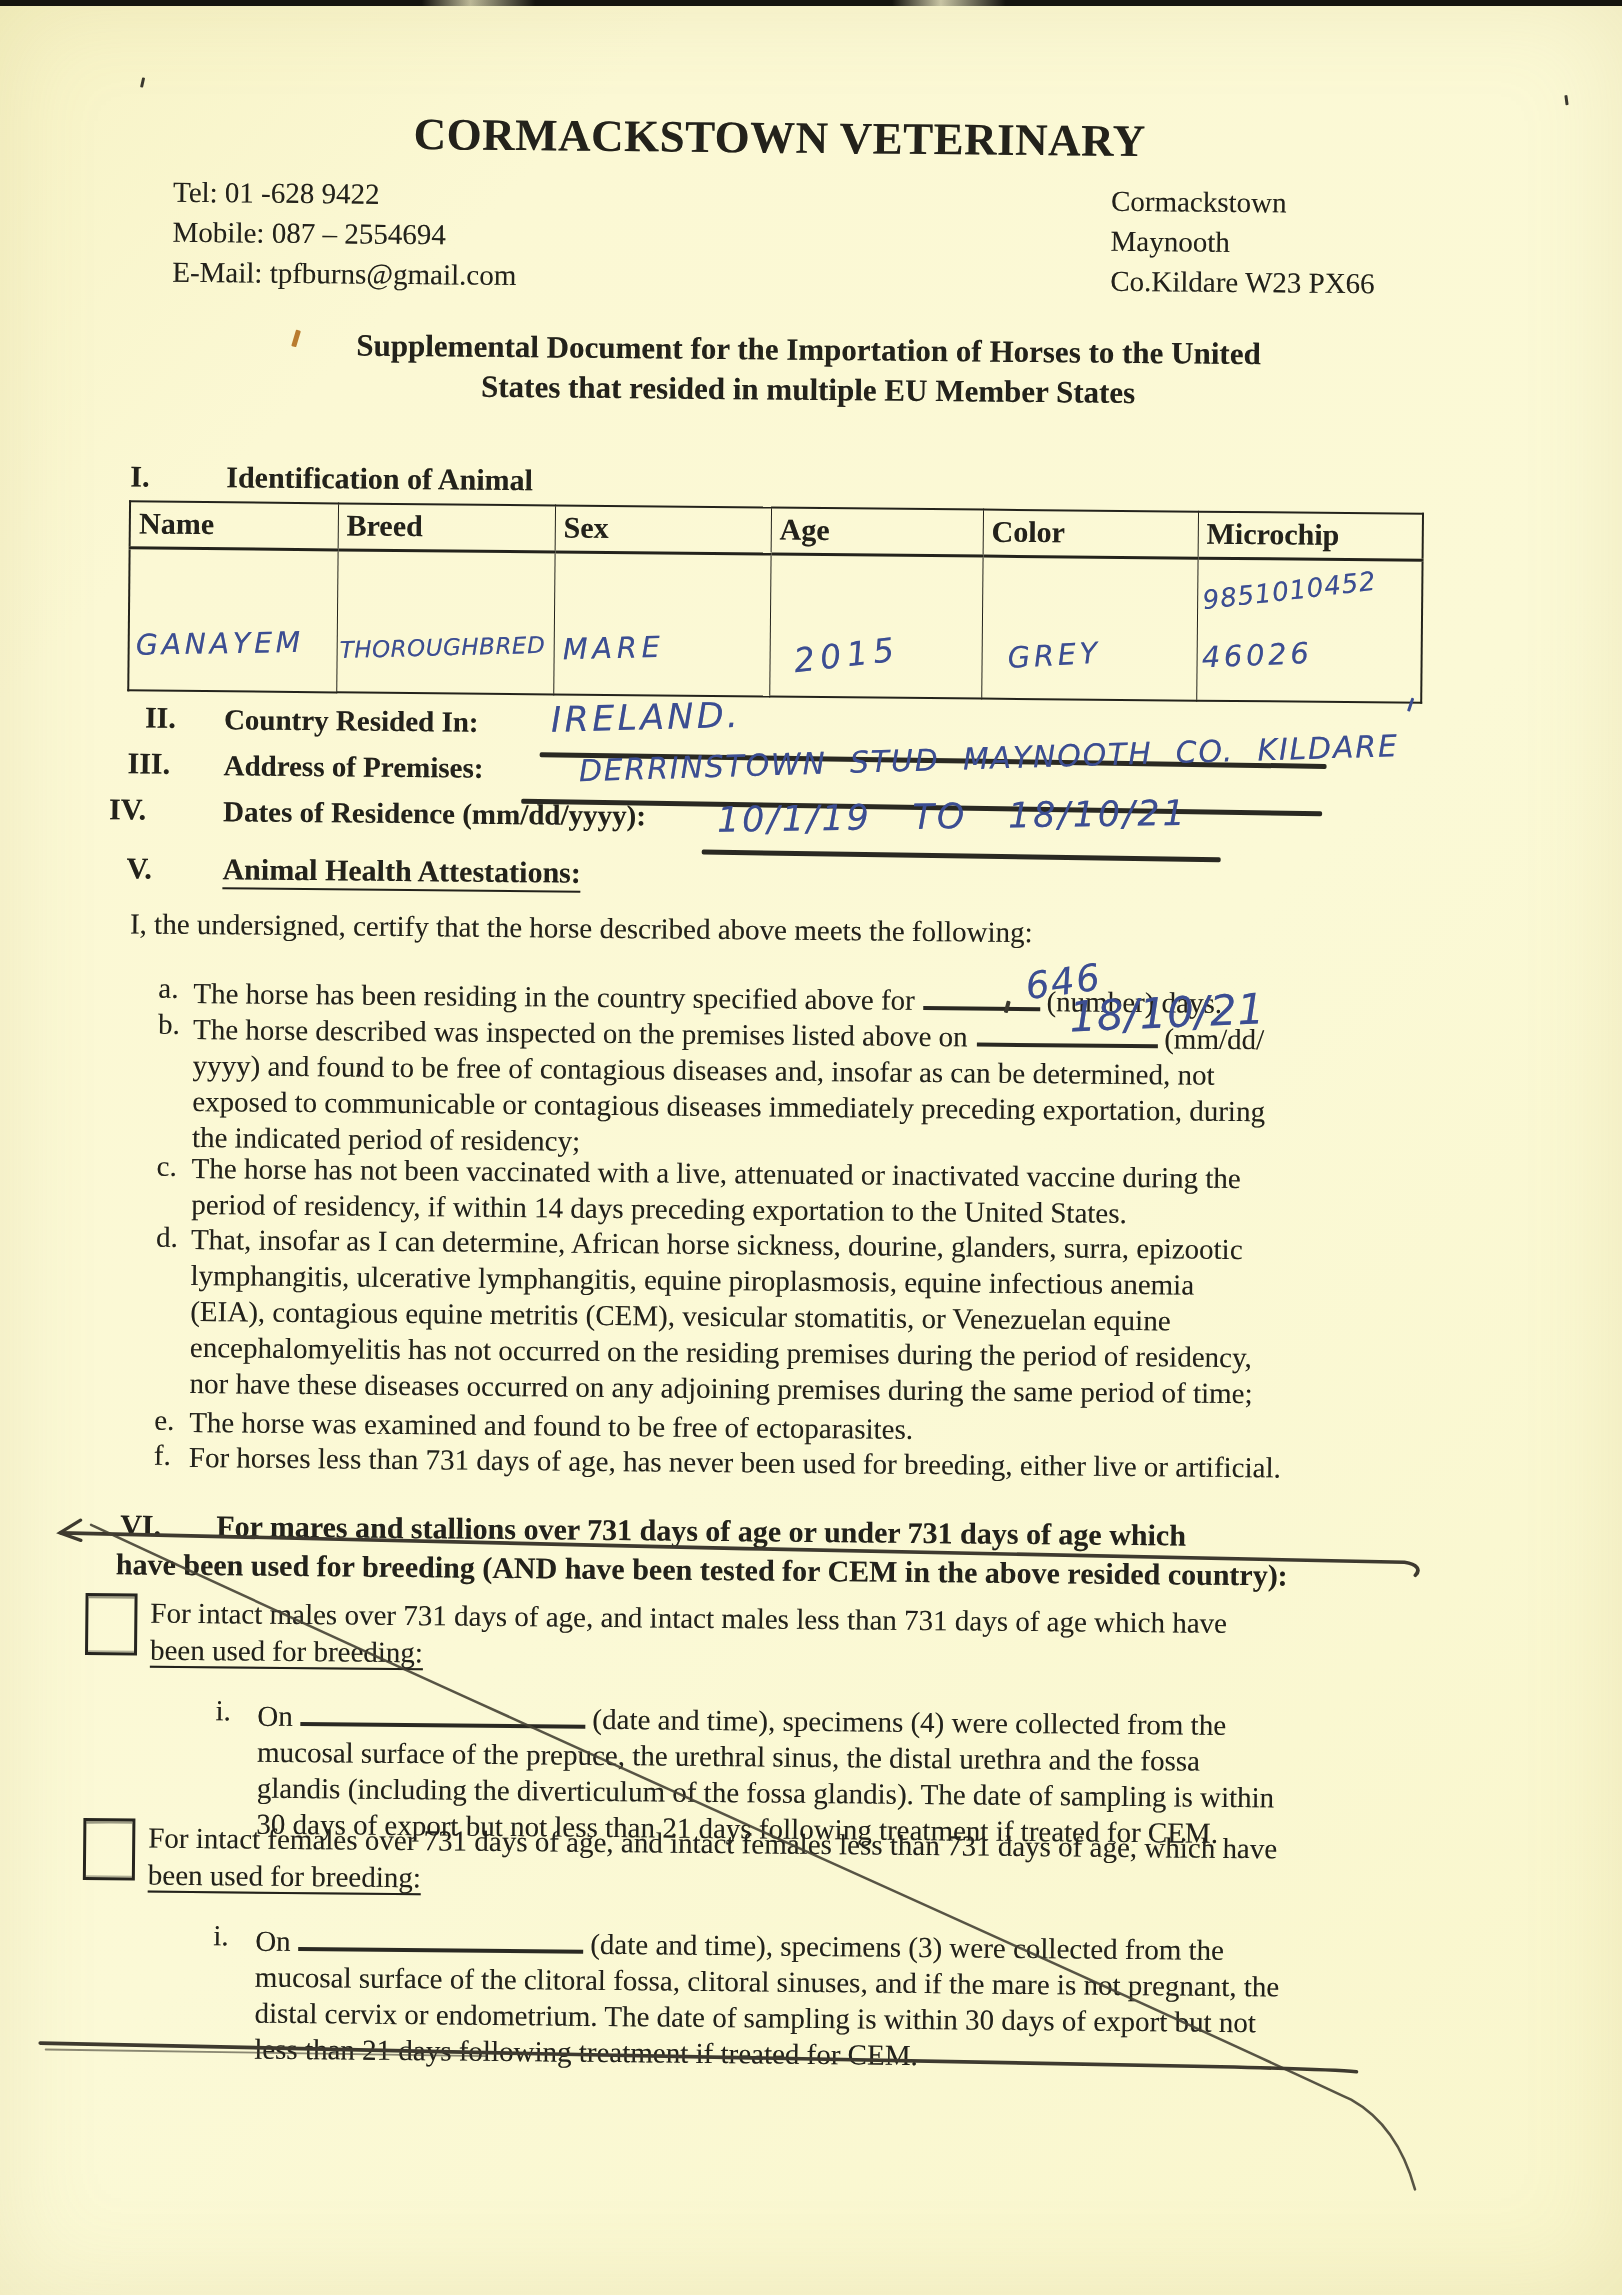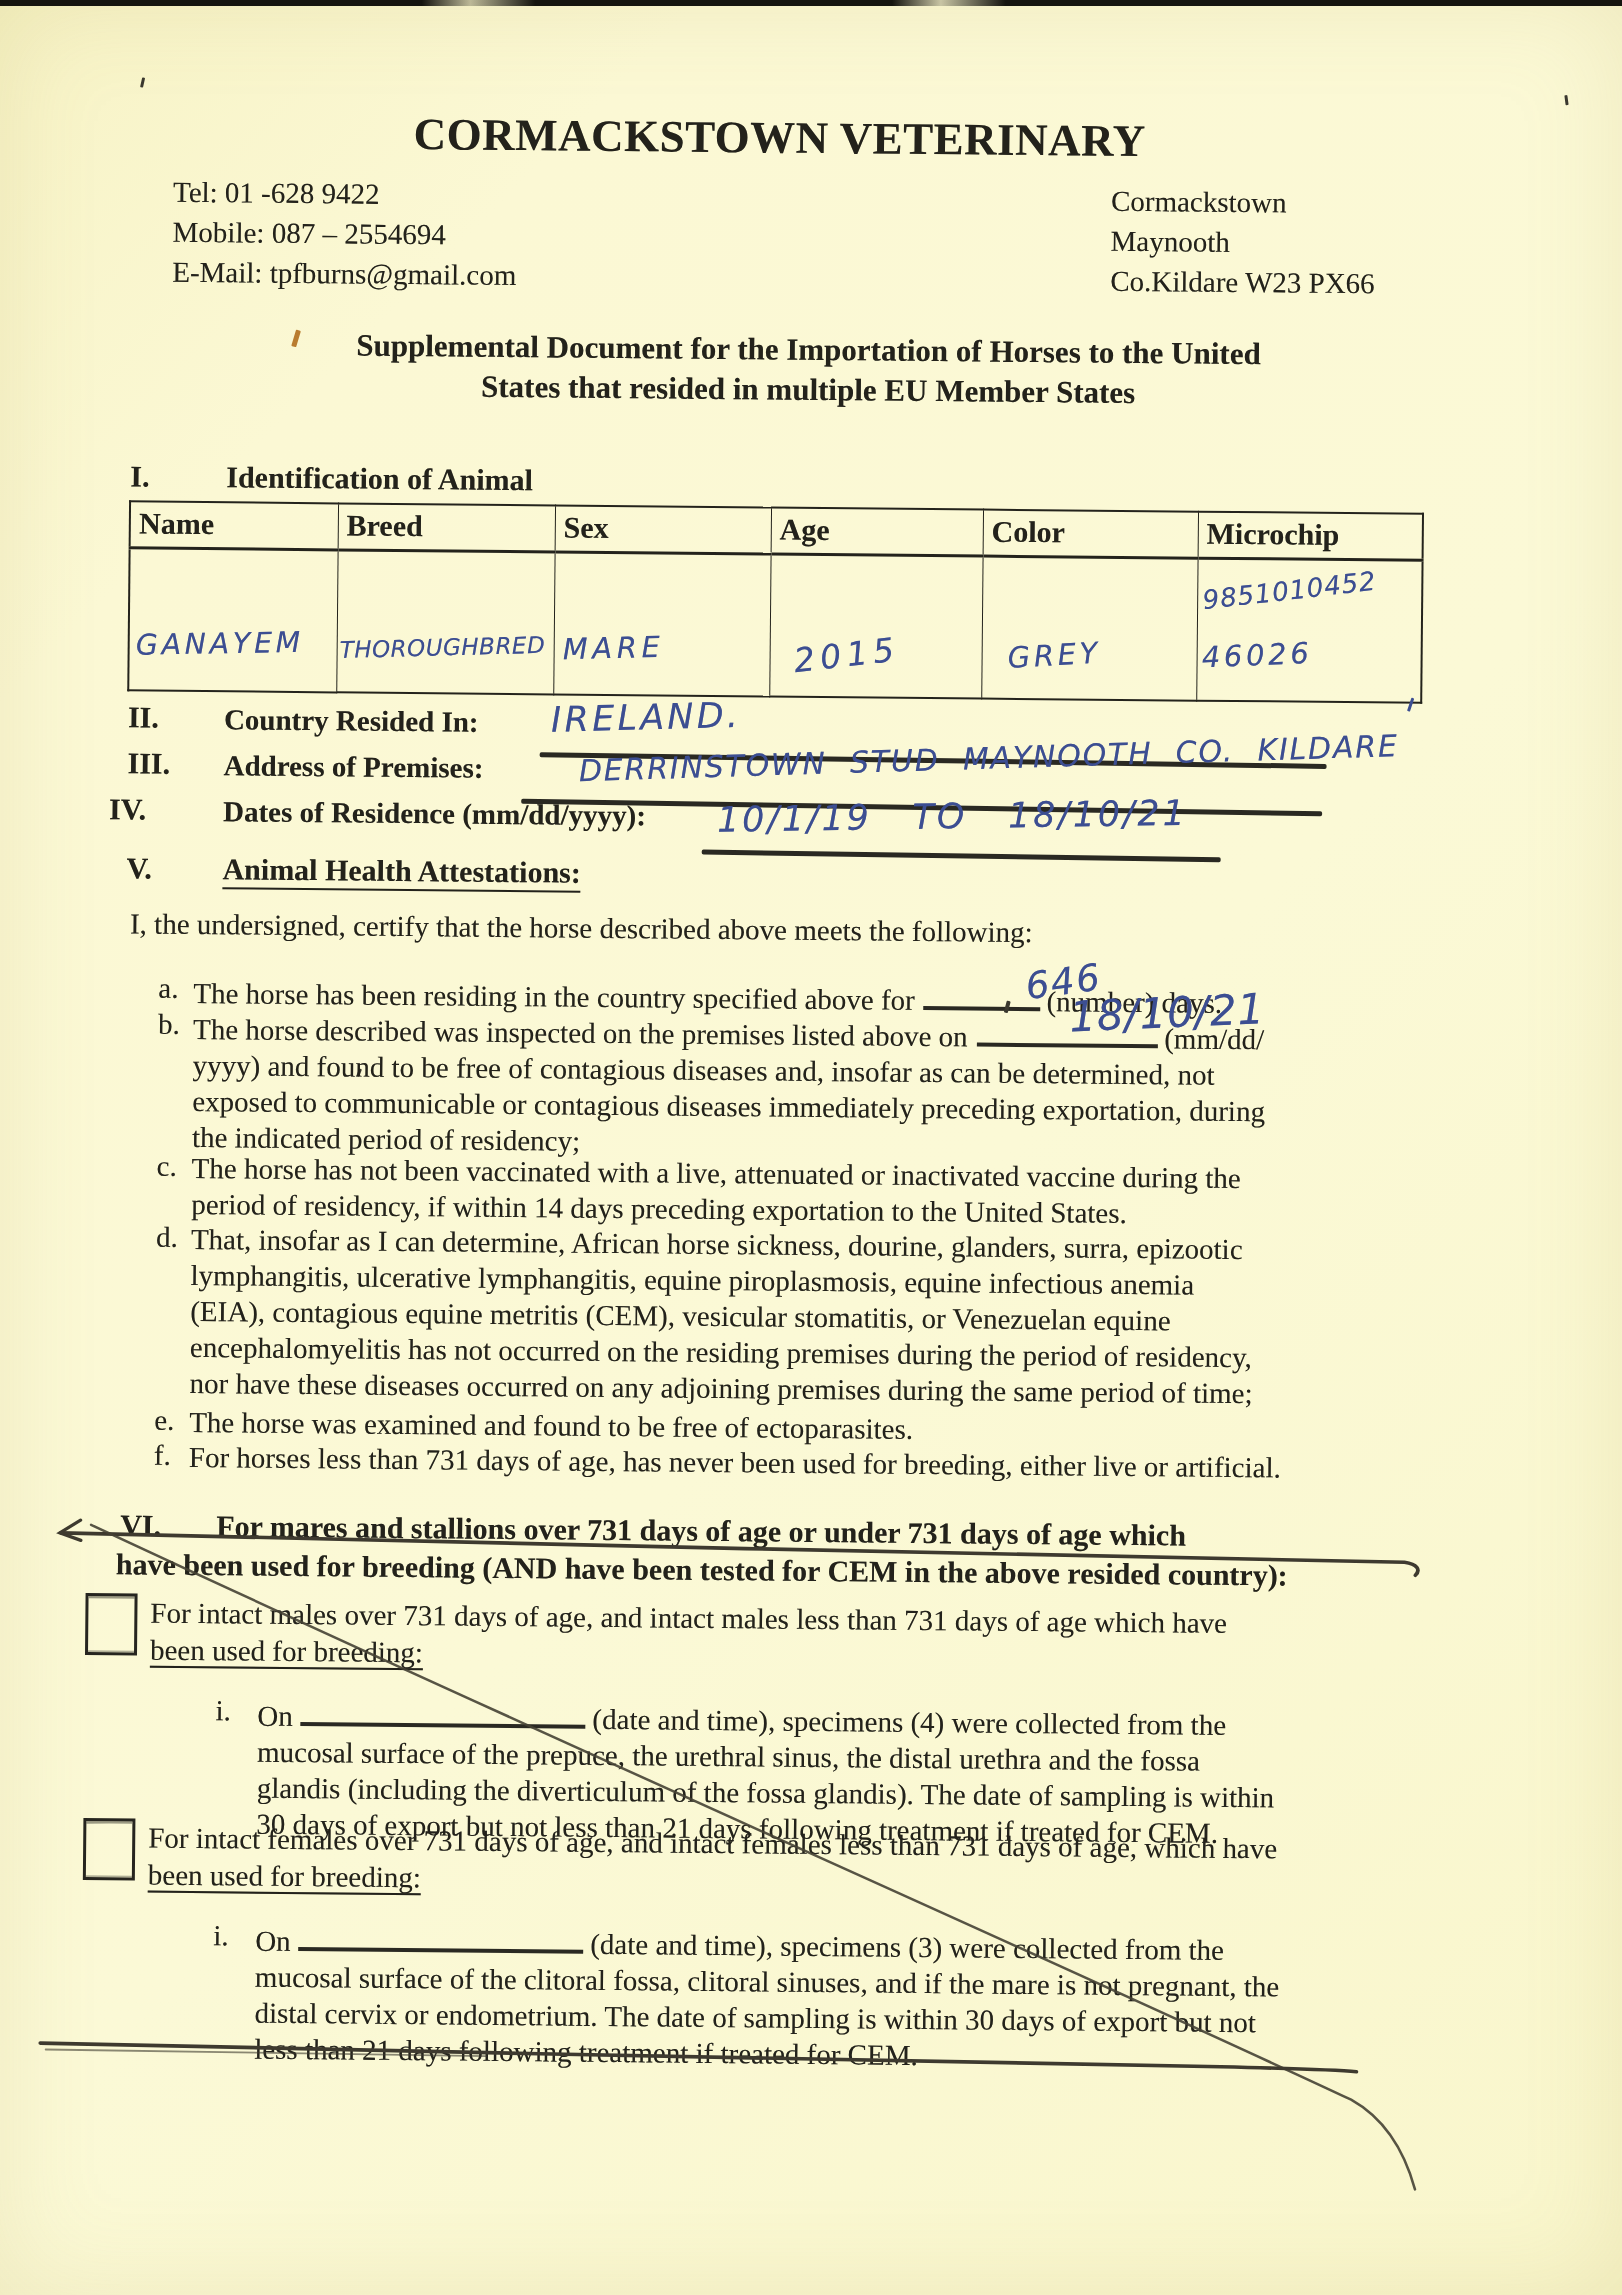--- a/index.html
+++ b/index.html
@@ -110,21 +110,21 @@
           <span class="hand abs" style="left:25px;top:80px;font-size:29px;letter-spacing:3.7px;transform:rotate(-4deg);">GREY</span>
         </td>
         <td>
           <span class="hand abs" style="left:4.6px;top:14.7px;font-size:26px;letter-spacing:0.9px;transform:rotate(-7deg);">9851010452</span>
           <span class="hand abs" style="left:4.6px;top:78px;font-size:29px;letter-spacing:3.7px;transform:rotate(-3deg);">46026</span>
         </td>
       </tr>
     </tbody>
       </table>
 
-    <div class="abs sec-num printed" style="left:134px;top:700px;">II.</div>
+    <div class="abs sec-num printed" style="left:151px;top:700px;">II.</div>
     <div class="abs row-line bold printed" style="left:230px;top:700px;">Country Resided In:</div>
     <div class="heavyline" style="left:546px;top:750px;width:787px;transform:rotate(.3deg);"></div>
     <div class="hand abs" style="left:557px;top:692px;font-size:35px;letter-spacing:3.2px;transform:rotate(-2deg);">IRELAND.</div>
     <div class="speck" style="left:1415px;top:685px;width:3.2px;height:13.8px;background:#3c4e92;transform:rotate(18deg);"></div>
 
     <div class="abs sec-num printed" style="left:134px;top:746px;">III.</div>
     <div class="abs row-line bold printed" style="left:230px;top:746px;">Address of Premises:</div>
     <div class="heavyline" style="left:528px;top:797px;width:801px;transform:rotate(.35deg);"></div>
     <div class="hand abs" style="left:585px;top:732px;font-size:30px;letter-spacing:1.8px;word-spacing:12px;transform:rotate(-2.3deg);">DERRINSTOWN STUD MAYNOOTH CO. KILDARE</div>
 

